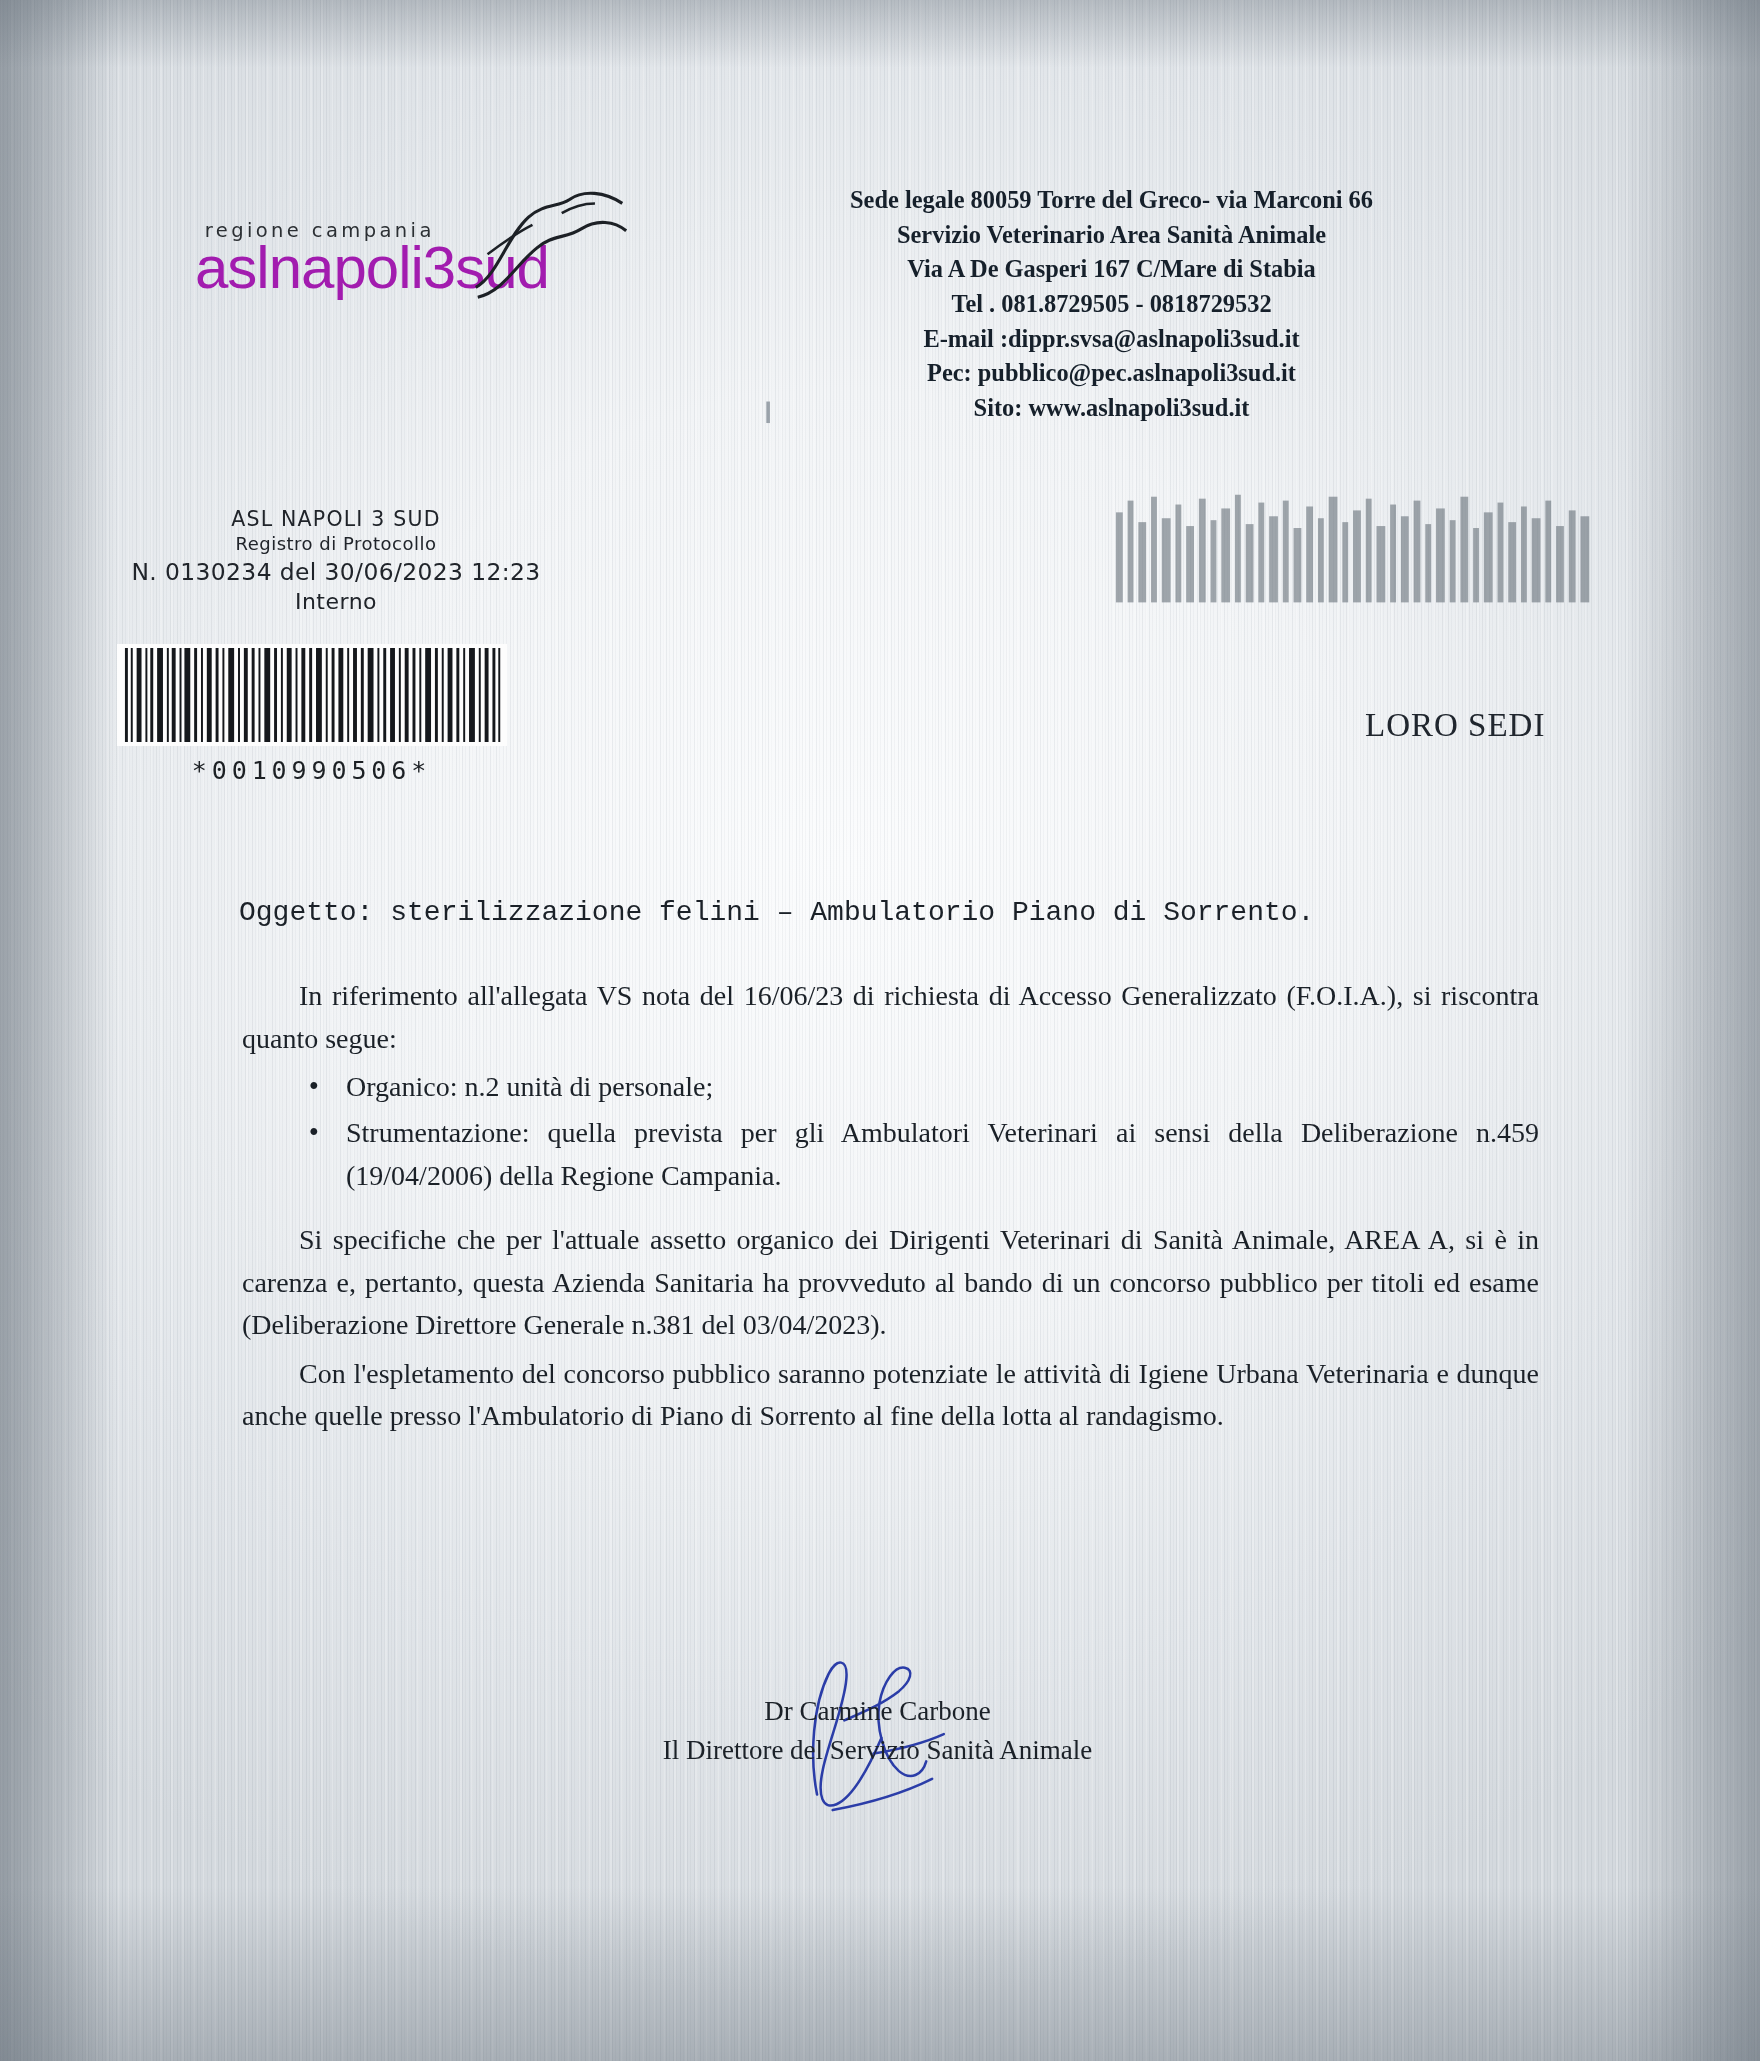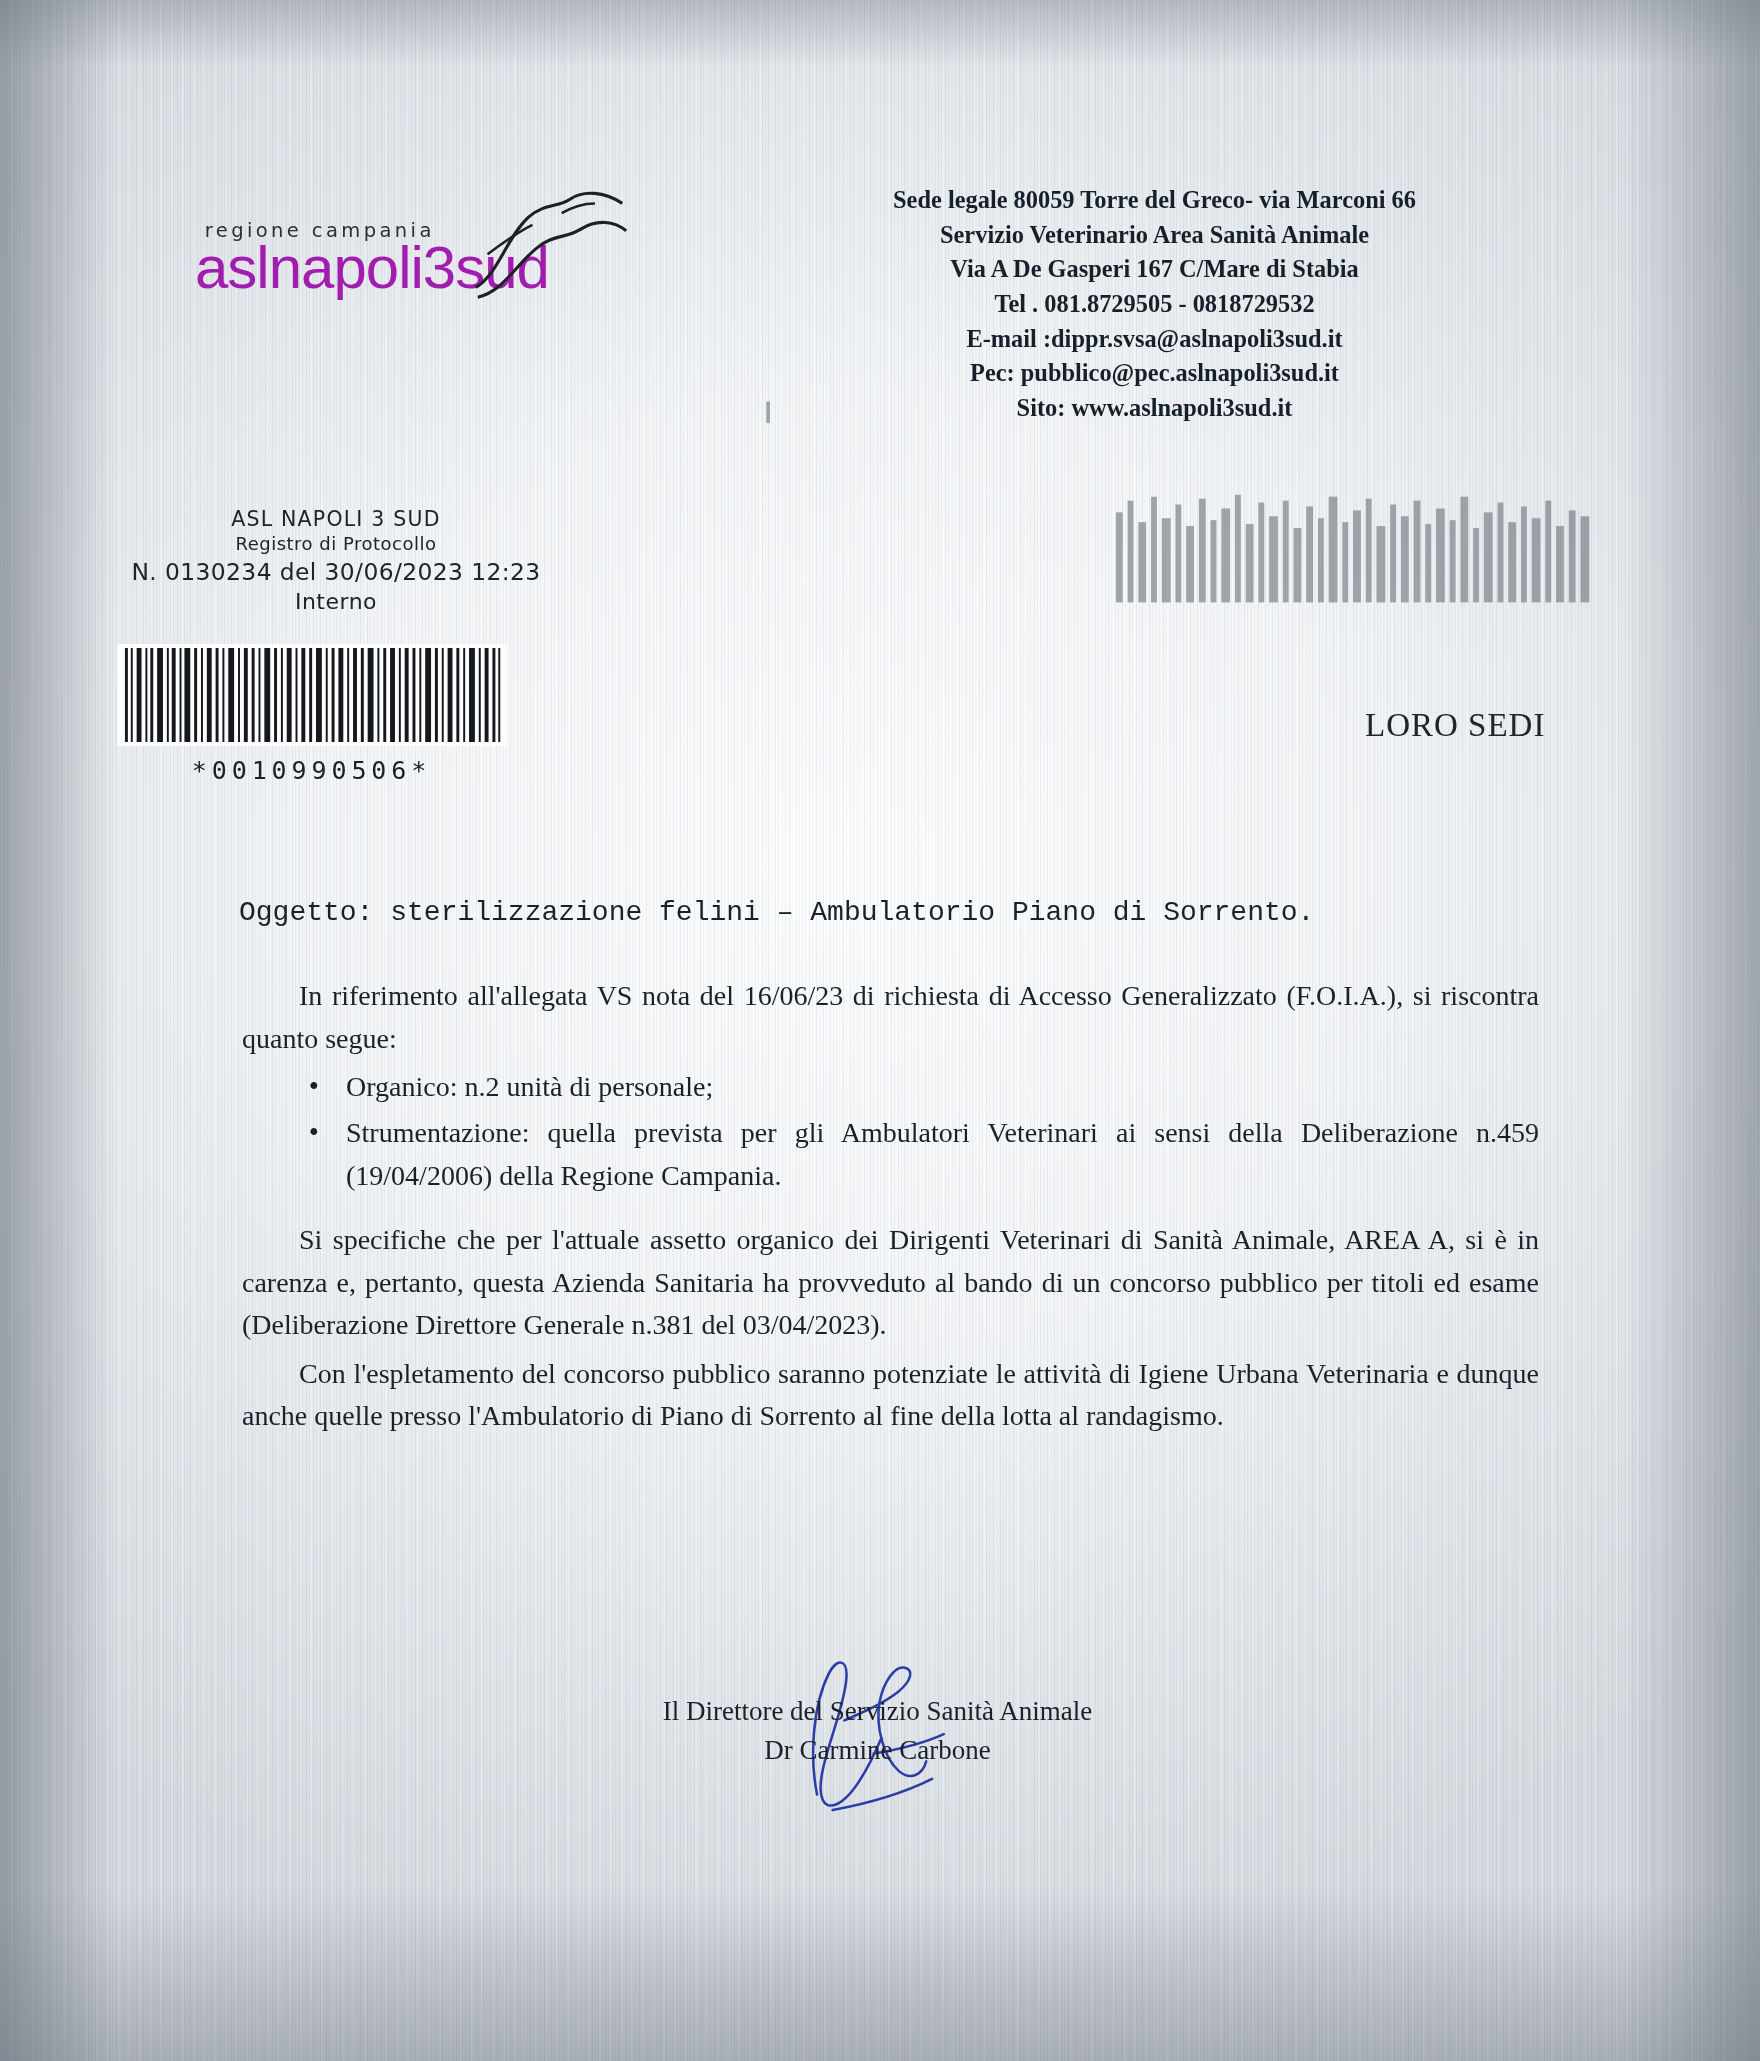--- a/index.html
+++ b/index.html
@@ -115,21 +115,21 @@
     position: absolute;
     left: 273px;
     top: -41px;
     width: 166px;
     height: 127px;
   }
 
   
   .header-addr {
     position: absolute;
-    left: 784px;
+    left: 741px;
     top: 183px;
     width: 741px;
     text-align: center;
     font-family: "Liberation Serif", serif;
     font-weight: bold;
     font-size: 24.4px;
     line-height: 1.42;
     color: #16202b;
   }
   .header-addr div { white-space: nowrap; }
@@ -432,22 +432,22 @@
 
     <svg class="sign-svg" viewBox="0 0 200 180">
       <g fill="none" stroke="#2b3da8" stroke-width="2.6" stroke-linecap="round">
         <path d="M38 150 C 30 110, 34 58, 50 26 C 58 10, 70 10, 68 32 C 66 58, 50 96, 44 124 C 38 152, 44 166, 58 160 C 76 152, 92 120, 104 92"></path>
         <path d="M66 74 C 84 66, 104 58, 122 44 C 134 34, 138 22, 128 20 C 118 18, 106 34, 102 56 C 98 80, 106 112, 122 126 C 134 136, 146 130, 150 116"></path>
         <path d="M96 108 C 120 104, 146 98, 168 88"></path>
         <path d="M54 166 C 86 160, 124 150, 156 134"></path>
       </g>
     </svg>
     <div class="sign-block">
+      <div>Dr Carmine Carbone</div>
       <div>Il Direttore del Servizio Sanità Animale</div>
-      <div>Dr Carmine Carbone</div>
     </div>
 
   </div>
 
   <div class="banding"></div>
   <div class="banding2"></div>
   <div class="edge-left"></div>
   <div class="edge-right"></div>
   <div class="edge-top"></div>
   <div class="edge-bottom"></div>

